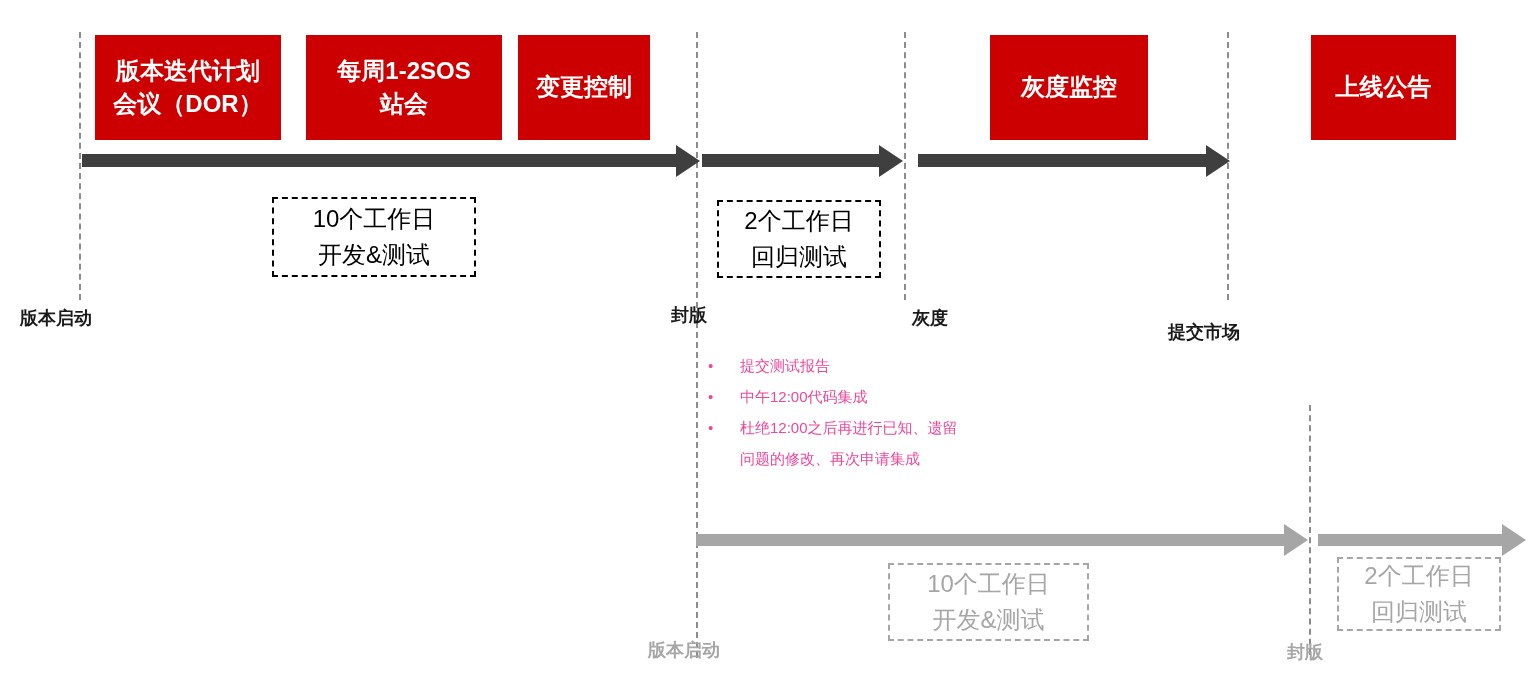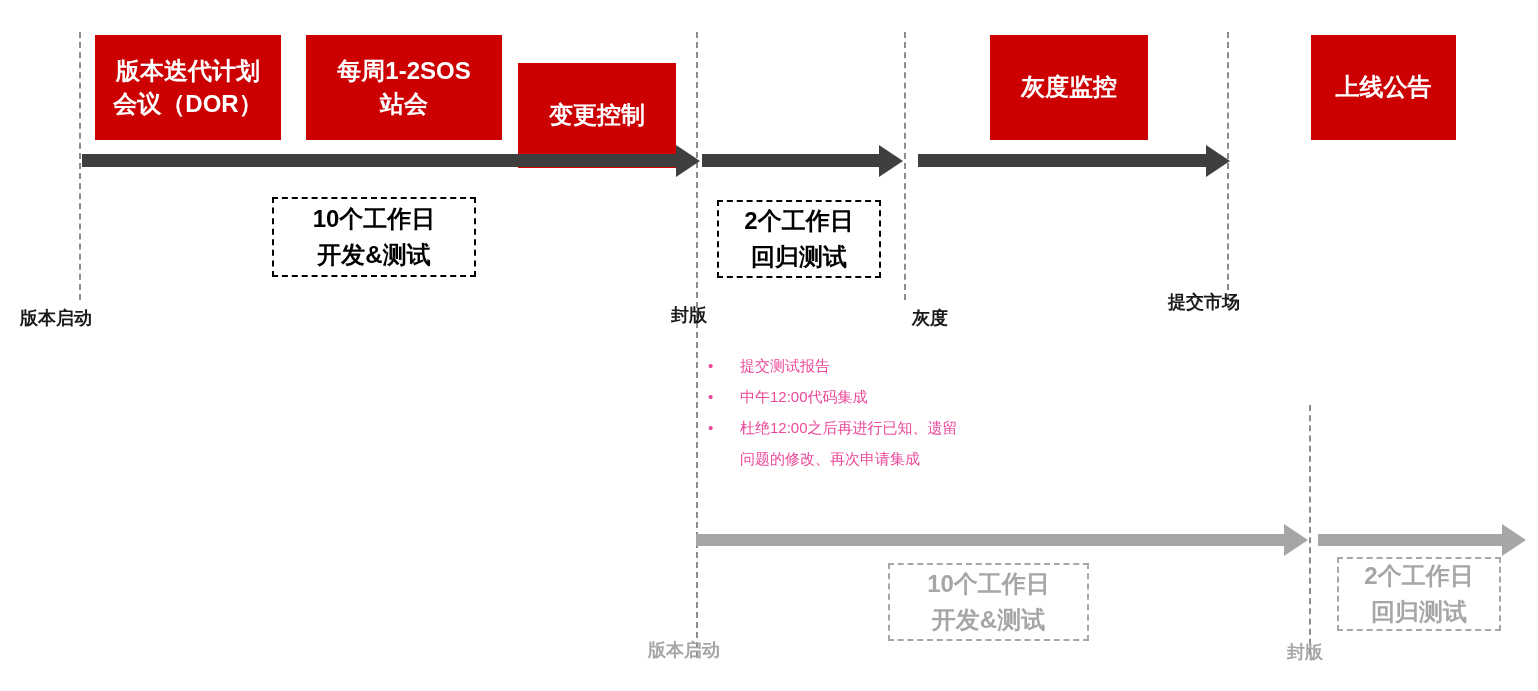--- a/index.html
+++ b/index.html
@@ -26,21 +26,21 @@
     border-top:16px solid transparent; border-bottom:16px solid transparent;
     border-left:24px solid #3f3f3f;
   }
   .arrow.gray .shaft { top:10px; height:12px; background:#a6a6a6; }
   .arrow.gray .head { border-left-color:#a6a6a6; }
 
   
   .dash-label {
     position:absolute; border:2px dashed #000000; background:#ffffff; color:#000000;
     display:flex; align-items:center; justify-content:center; text-align:center;
-    font-weight:bold; font-size:24px; line-height:1.5; white-space:pre-line;
+    font-weight:normal; font-size:24px; line-height:1.5; white-space:pre-line;
   }
   .dash-label.gray { border-color:#a6a6a6; color:#a6a6a6; }
 
   
   .milestone { position:absolute; font-weight:bold; font-size:18px; color:#1a1a1a; white-space:nowrap; }
   .milestone.gray { color:#a6a6a6; }
 
   
   .notes { position:absolute; left:700px; top:350px; width:262px; font-size:15px; line-height:31px; color:#ec4899; }
   .notes .note-item { position:relative; padding-left:40px; }
@@ -54,21 +54,21 @@
   <div class="vline" style="left:79px; top:32px; height:268px;"></div>
   <div class="vline" style="left:696px; top:32px; height:626px;"></div>
   <div class="vline" style="left:904px; top:32px; height:268px;"></div>
   <div class="vline" style="left:1227px; top:32px; height:268px;"></div>
   <div class="vline" style="left:1309px; top:405px; height:250px;"></div>
 
   <div class="pbox" style="left:95px; width:186px;">版本迭代计划
 会议（DOR）</div>
   <div class="pbox" style="left:306px; width:196px;">每周1-2SOS
 站会</div>
-  <div class="pbox" style="left:518px; width:158px;margin-top:28px;">变更控制</div>
+  <div class="pbox" style="left:518px; width:132px;">变更控制</div>
   <div class="pbox" style="left:990px; width:158px;">灰度监控</div>
   <div class="pbox" style="left:1311px; width:145px;">上线公告</div>
 
   <div class="arrow" style="left:82px; top:145px; width:618px;">
     <div class="shaft"></div>
     <div class="head"></div>
   </div>
   <div class="arrow" style="left:702px; top:145px; width:201px;">
     <div class="shaft"></div>
     <div class="head"></div>
@@ -79,21 +79,21 @@
   </div>
 
   <div class="dash-label" style="left:272px; top:197px; width:200px; height:76px;">10个工作日
 开发&amp;测试</div>
   <div class="dash-label" style="left:717px; top:200px; width:160px; height:74px;">2个工作日
 回归测试</div>
 
   <div class="milestone" style="left:20px;  top:306px;">版本启动</div>
   <div class="milestone" style="left:671px; top:303px;">封版</div>
   <div class="milestone" style="left:912px; top:306px;">灰度</div>
-  <div class="milestone" style="left:1168px; top:290px;font-family:Liberation Mono, monospace;">提交市场</div>
+  <div class="milestone" style="left:1168px; top:320px;font-family:Liberation Mono, monospace;">提交市场</div>
 
   <div class="notes">
     <div class="note-item">提交测试报告</div>
     <div class="note-item">中午12:00代码集成</div>
     <div class="note-item">杜绝12:00之后再进行已知、遗留问题的修改、再次申请集成</div>
   </div>
 
   <div class="arrow gray" style="left:696px; top:524px; width:612px;">
     <div class="shaft"></div>
     <div class="head"></div>

